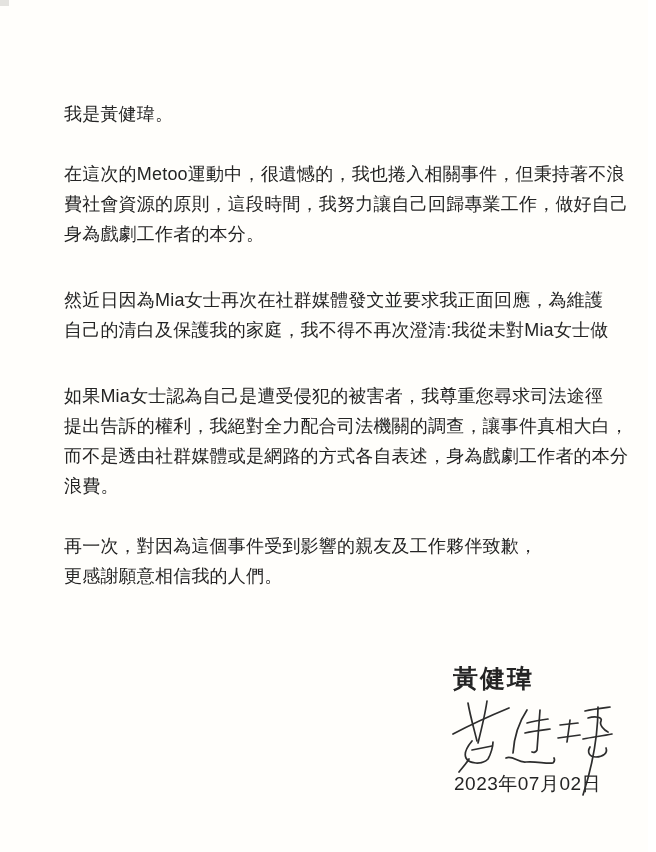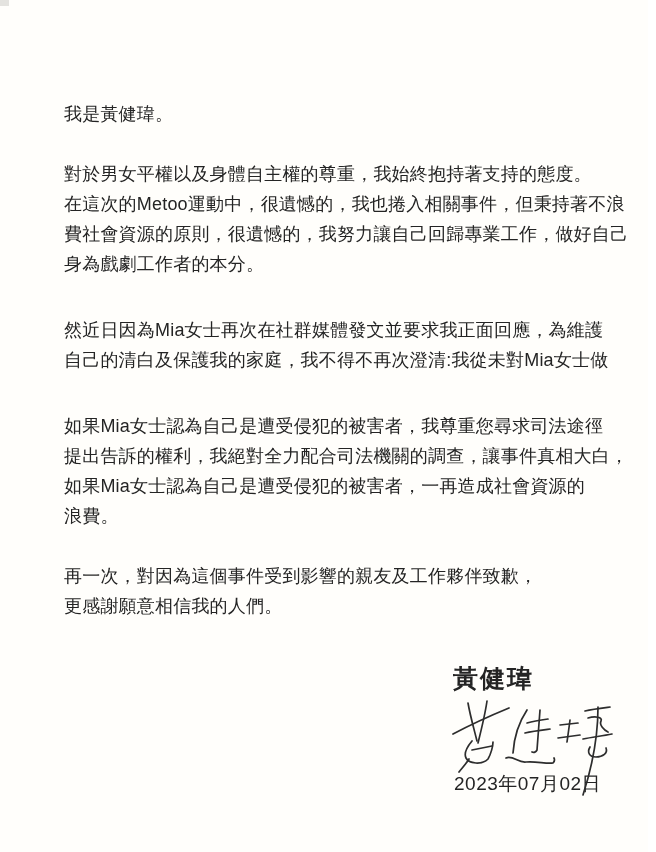--- a/index.html
+++ b/index.html
@@ -57,35 +57,34 @@
 
   <div class="corner-artifact"></div>
 
   <div class="content">
 
     <p class="para mb30">
       <span class="line">我是黃健瑋。</span>
     </p>
 
     <p class="para mb36">
-      <span class="line">對於男女平權以及身體自主權的尊重，我始終抱持著支持的態度。</span>
       <span class="line">在這次的Metoo運動中，很遺憾的，我也捲入相關事件，但秉持著不浪</span>
-      <span class="line">費社會資源的原則，很遺憾的，我努力讓自己回歸專業工作，做好自己</span>
+      <span class="line">費社會資源的原則，這段時間，我努力讓自己回歸專業工作，做好自己</span>
       <span class="line">身為戲劇工作者的本分。</span>
     </p>
 
     <p class="para mb36">
       <span class="line">然近日因為Mia女士再次在社群媒體發文並要求我正面回應，為維護</span>
       <span class="line">自己的清白及保護我的家庭，我不得不再次澄清:我從未對Mia女士做</span>
     </p>
 
     <p class="para mb30">
       <span class="line">如果Mia女士認為自己是遭受侵犯的被害者，我尊重您尋求司法途徑</span>
       <span class="line">提出告訴的權利，我絕對全力配合司法機關的調查，讓事件真相大白，</span>
-      <span class="line">如果Mia女士認為自己是遭受侵犯的被害者，一再造成社會資源的</span>
+      <span class="line">而不是透由社群媒體或是網路的方式各自表述，身為戲劇工作者的本分</span>
       <span class="line">浪費。</span>
     </p>
 
     <p class="para">
       <span class="line">再一次，對因為這個事件受到影響的親友及工作夥伴致歉，</span>
       <span class="line">更感謝願意相信我的人們。</span>
     </p>
 
   </div>
 

